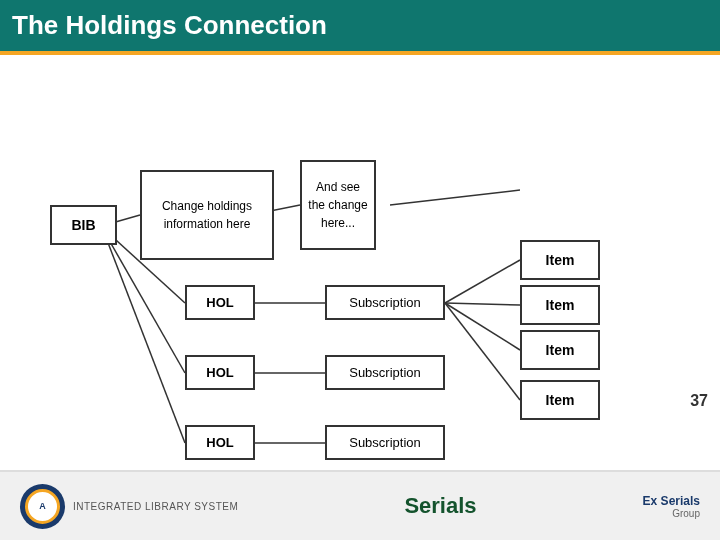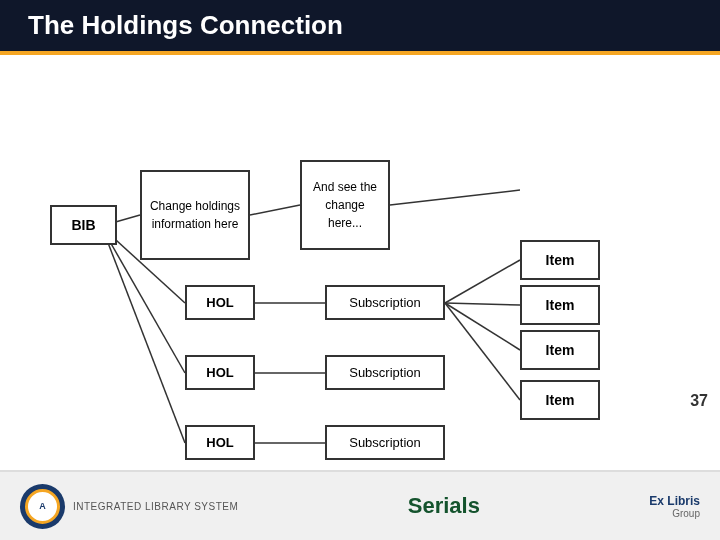--- a/index.html
+++ b/index.html
@@ -6,22 +6,22 @@
     body {
       width: 720px;
       height: 540px;
       font-family: Arial, sans-serif;
       background: #ffffff;
       overflow: hidden;
     }
 
     
     .header {
-      background: #0f172a;
-      padding: 10px 28px;
+      background: #0f766e;
+      padding: 10px 12px;
       display: flex;
       align-items: center;
     }
     .header-title {
       color: #ffffff;
       font-size: 26px;
       font-weight: bold;
     }
 
     
@@ -66,30 +66,30 @@
       top: 120px;
       width: 67px;
       height: 40px;
       font-weight: bold;
       font-size: 14px;
     }
 
     .change-box {
       left: 110px;
       top: 85px;
-      width: 110px;
+      width: 134px;
       height: 90px;
       font-size: 12px;
       line-height: 1.4;
     }
 
     .and-see-box {
       left: 270px;
       top: 75px;
-      width: 90px;
+      width: 76px;
       height: 90px;
       font-size: 12px;
       line-height: 1.4;
     }
 
     .hol-box-1 {
       left: 155px;
       top: 200px;
       width: 70px;
       height: 35px;
@@ -384,16 +384,16 @@
       <div class="aleph-circle-inner">
         <span style="font-size:9px; font-weight:bold; color:#1a3a6b;">A</span>
       </div>
     </div>
     <div class="aleph-text-stack">
       <span class="aleph-sub">INTEGRATED LIBRARY SYSTEM</span>
     </div>
   </div>
   <span class="footer-center-label">Serials</span>
   <div class="ex-libris-logo">
-    <span class="ex-libris-text">Ex Libris</span>
+    <span class="ex-libris-text">Ex Serials</span>
     <span class="ex-libris-sub">Group</span>
   </div>
 </div>
 
 </body></html>

